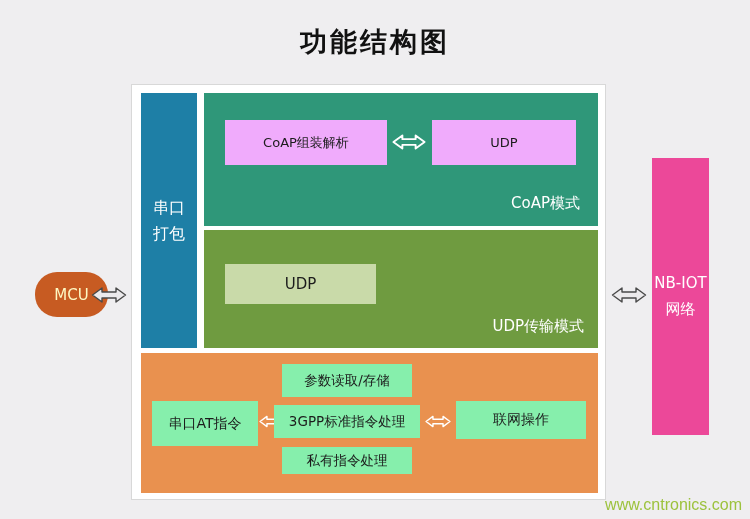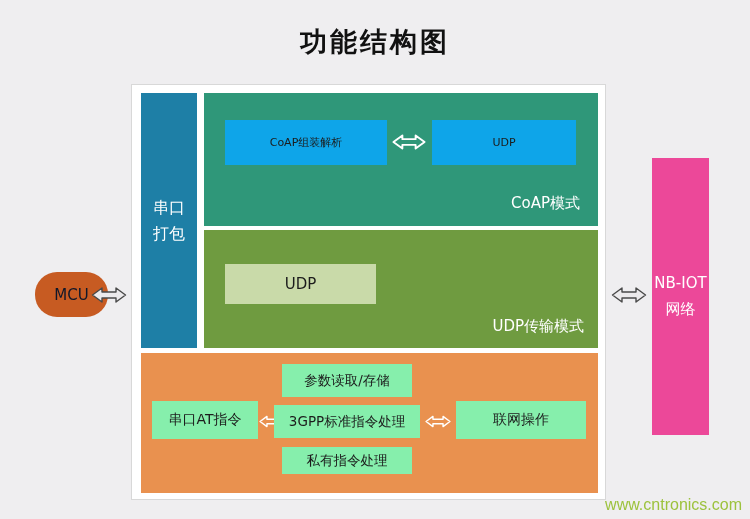--- a/index.html
+++ b/index.html
@@ -27,40 +27,40 @@
   .udp-section {
     position:absolute; left:72px; top:145px; width:394px; height:118px; background:#6f9b40;
   }
   .at-section {
     position:absolute; left:9px; top:268px; width:457px; height:140px; background:#e9914f;
   }
   .box {
     position:absolute; display:flex; align-items:center; justify-content:center;
     color:#1c1c1c; text-align:center;
   }
-  .green-box { background:#0ea5e9; font-size:11px; }
+  .green-box { background:#f0abfc; font-size:13px; }
   .pale-green-box { background:#c9daa9; font-size:15px; }
   .pale-orange-box { background:#86efac; font-size:13.5px; }
   .coap-assemble { left:21px; top:27px; width:162px; height:45px; }
   .coap-udp { left:228px; top:27px; width:144px; height:45px; }
   .coap-label {
     position:absolute; right:18px; bottom:13px; color:#fff; font-size:15px;
   }
   .udpmode-udp { left:21px; top:34px; width:151px; height:40px; }
   .udp-label {
     position:absolute; right:14px; bottom:12px; color:#fff; font-size:15px;
   }
-  .at-serial  { left:11px;  top:48px; width:106px; height:38px; font-size:14px; }
+  .at-serial  { left:11px;  top:48px; width:106px; height:45px; font-size:14px; }
   .at-param   { left:141px; top:11px; width:130px; height:33px; }
   .at-gpp     { left:133px; top:52px; width:146px; height:33px; }
   .at-private { left:141px; top:94px; width:130px; height:27px; }
   .at-net     { left:315px; top:48px; width:130px; height:38px; font-size:14px; }
   .mcu-box {
     position:absolute; left:35px; top:272px; width:73px; height:45px;
-    background:#c75b22; color:#0f172a; display:flex; align-items:center; justify-content:center;
+    background:#c75b22; color:#fef9c3; display:flex; align-items:center; justify-content:center;
     font-size:15px;
     border-radius:22px;
   }
   .nbiot-box {
     position:absolute; left:652px; top:158px; width:57px; height:277px;
     background:#ec4899; color:#fff; display:flex; align-items:center; justify-content:center;
     font-size:15px; line-height:1.7; text-align:center; white-space:pre-line;
   }
   .arrow { position:absolute; display:block; }
   .arrow-dark path  { fill:#eceaec; stroke:#4a4a4a; stroke-width:1.4; stroke-linejoin:round; }

